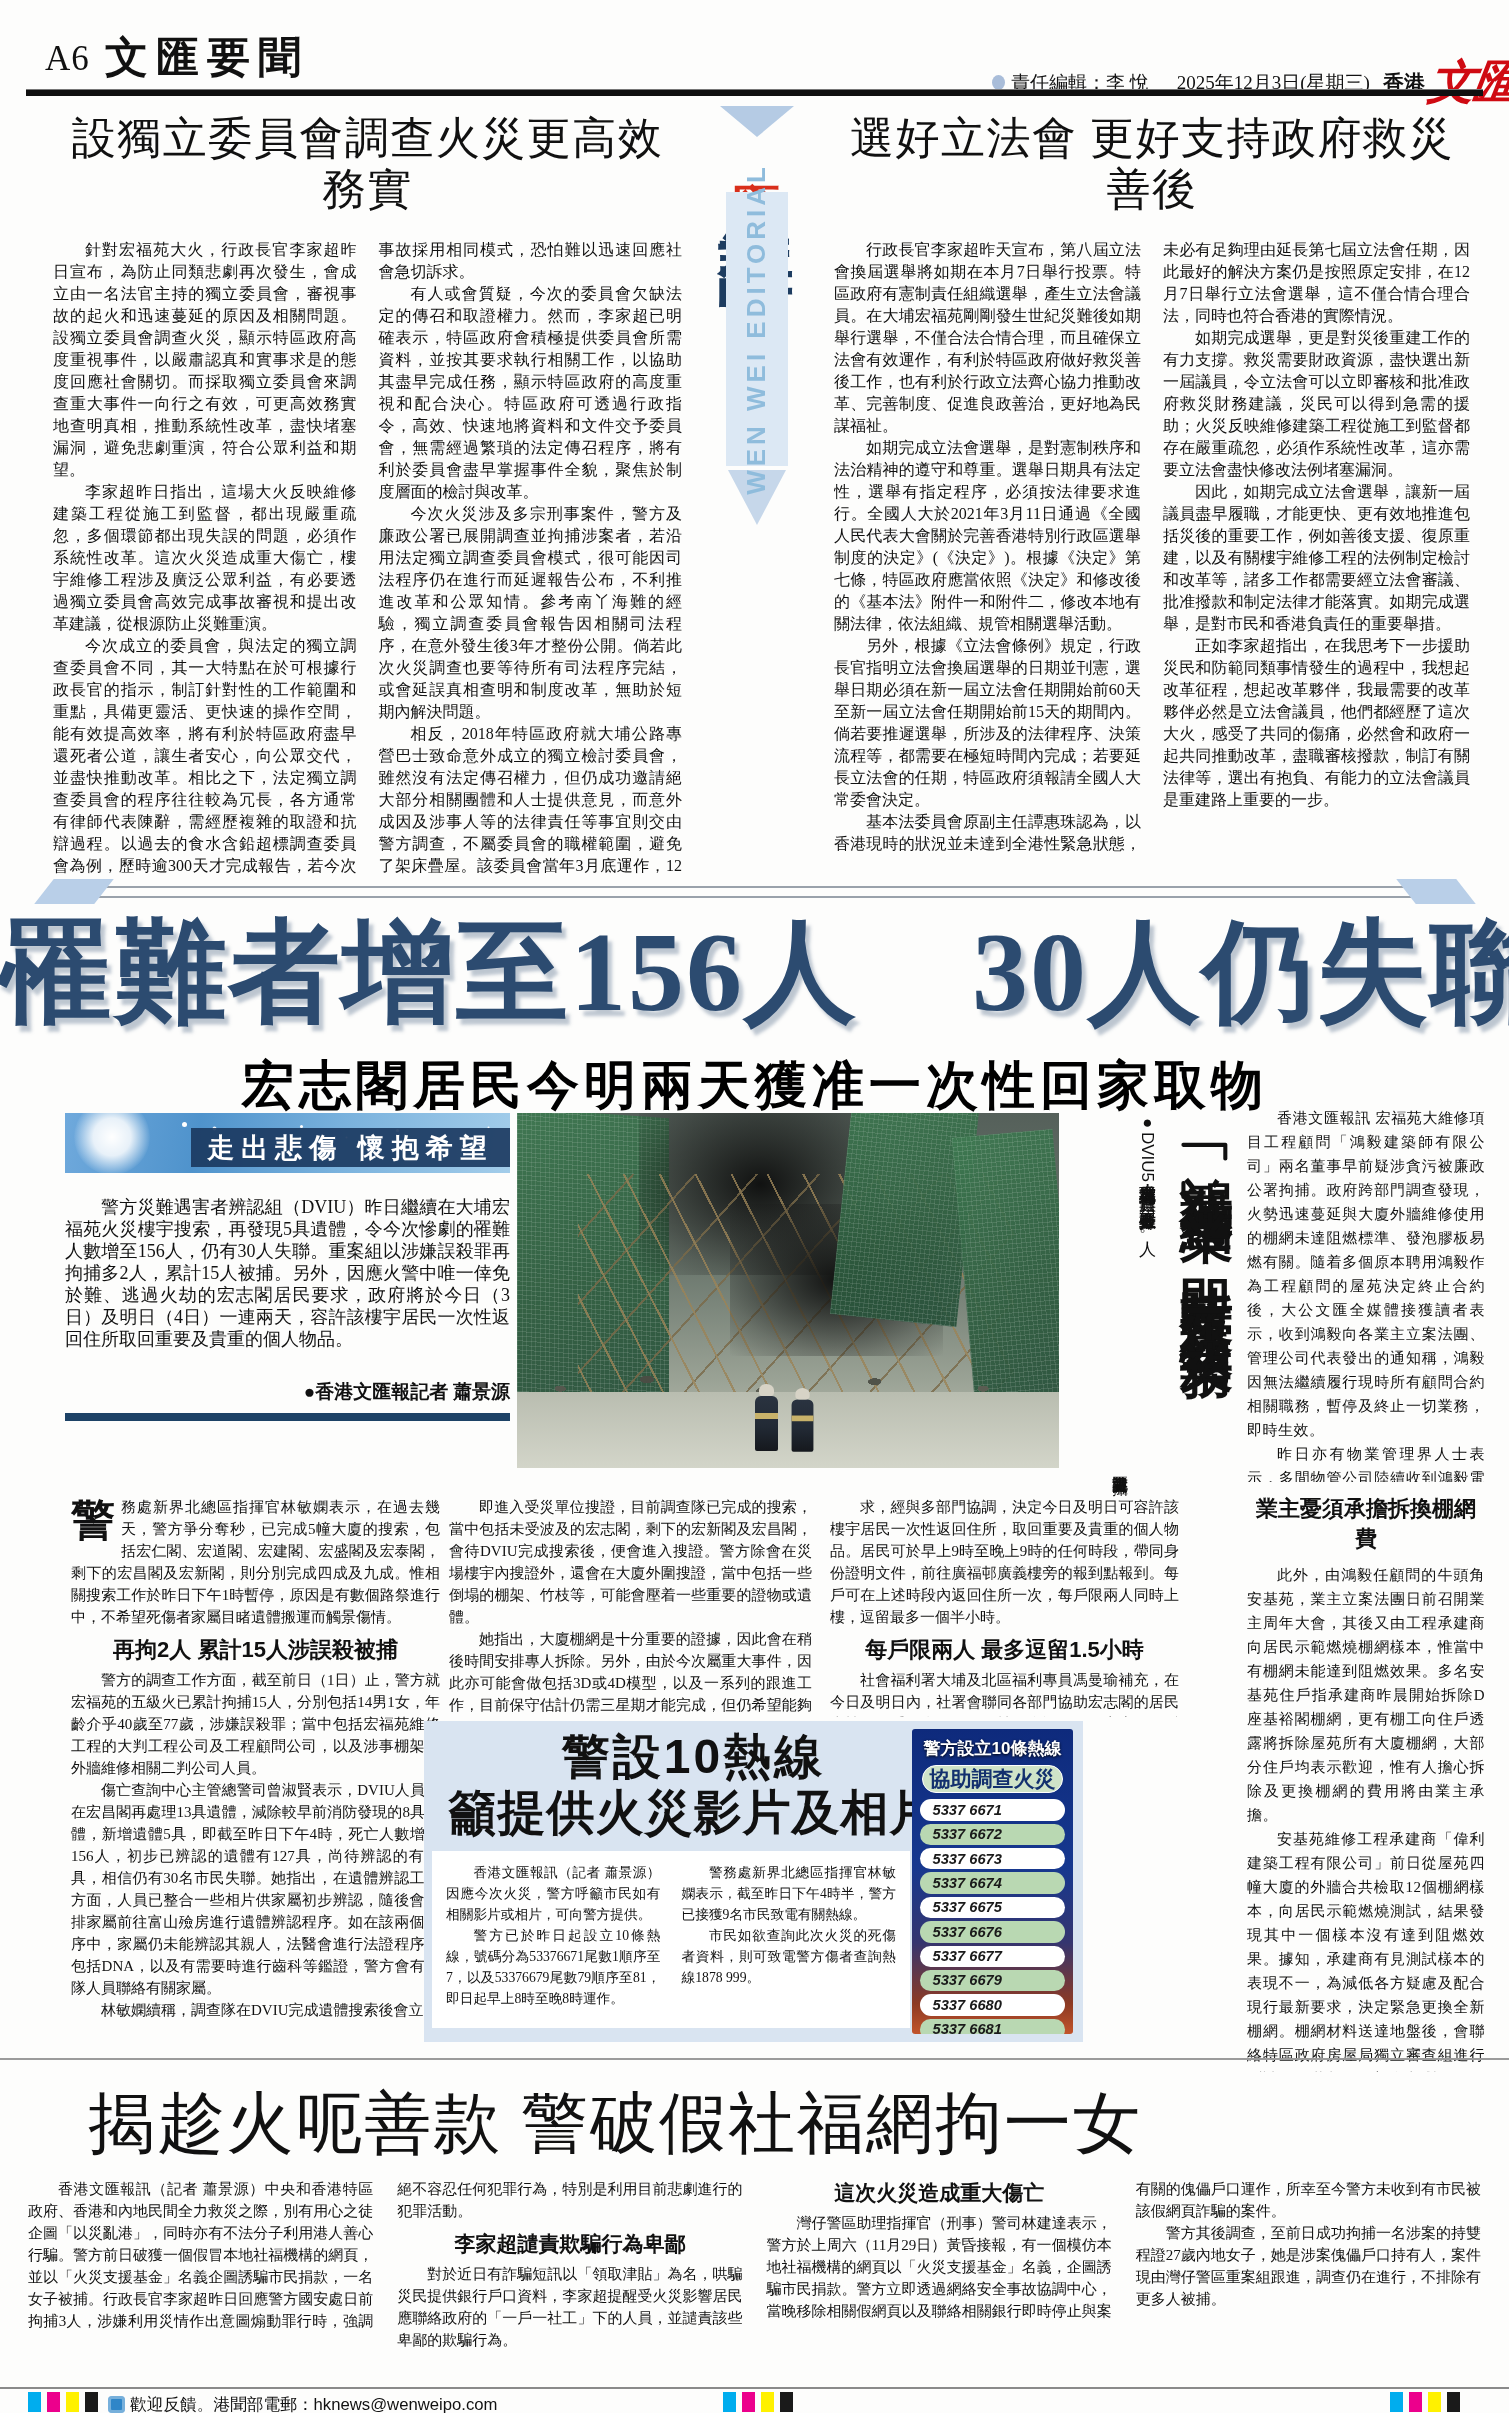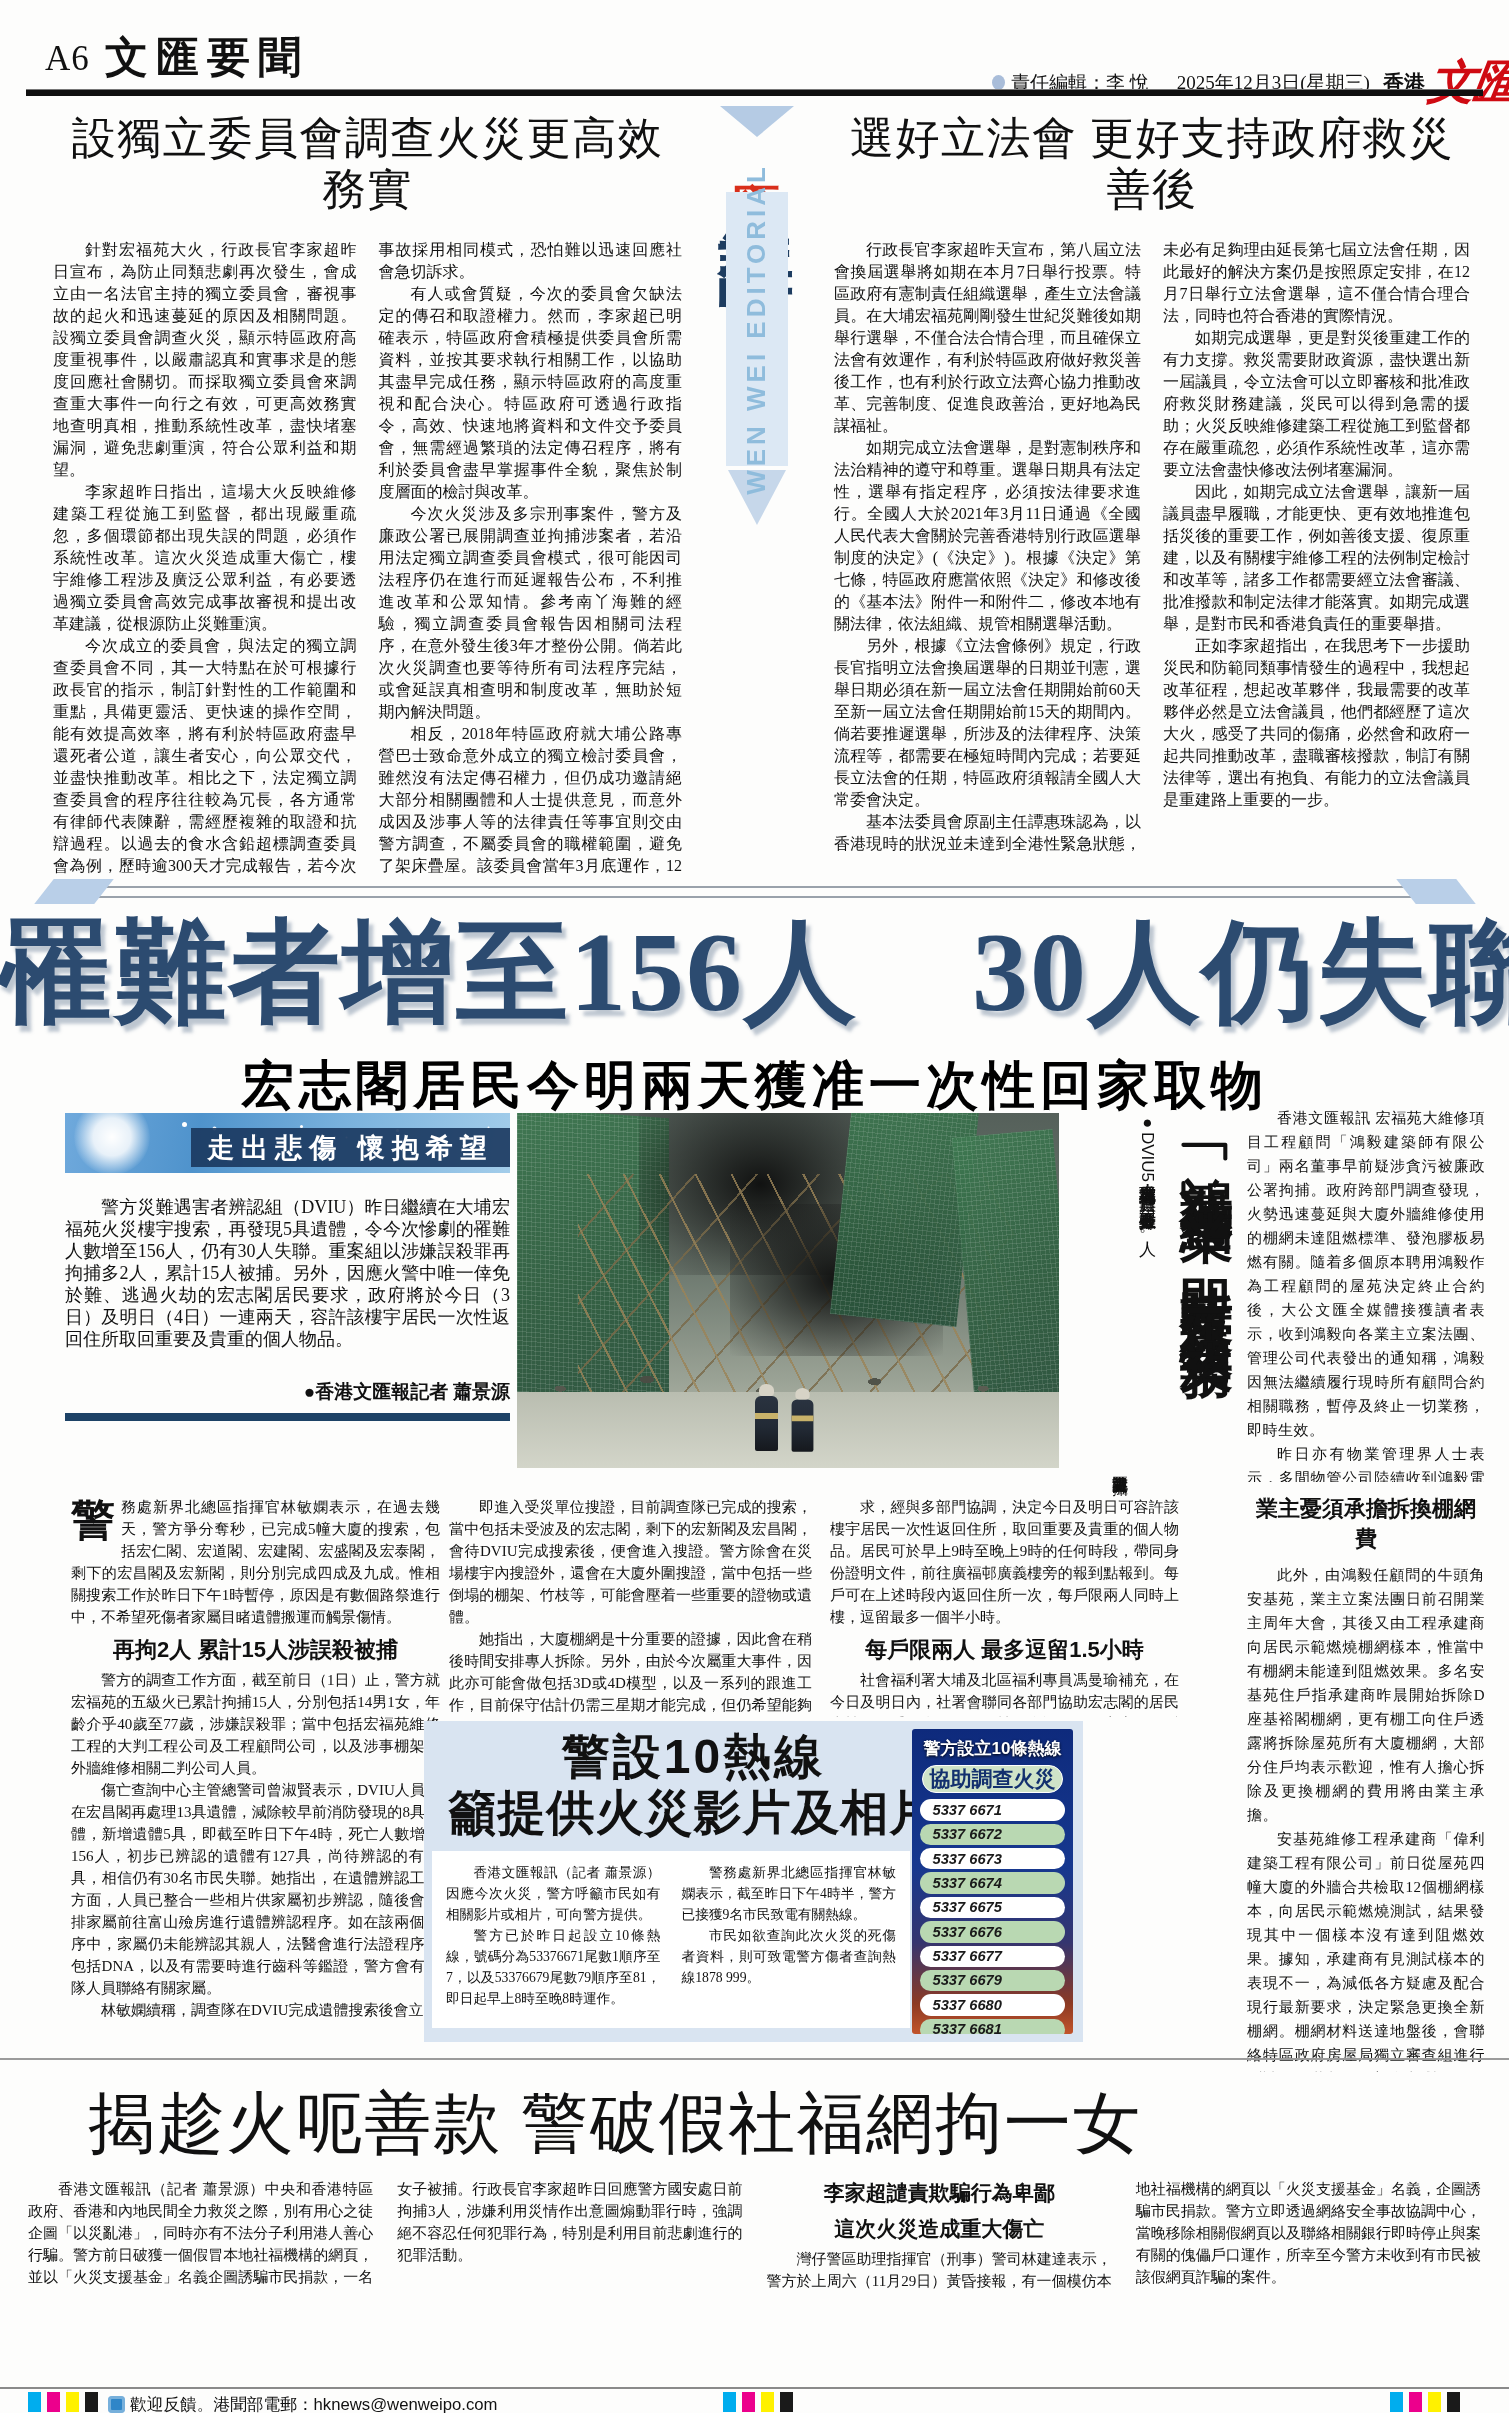--- a/index.html
+++ b/index.html
@@ -299,22 +299,24 @@
           <p>5337 6681</p>
         </div>
     </div>
   </div>
 
   <div class="abs bottom-rule"></div>
   <div class="abs bt-head">揭趁火呃善款  警破假社福網拘一女</div>
   <div class="abs bt-cols">
       <p>香港文匯報訊（記者 蕭景源）中央和香港特區政府、香港和內地民間全力救災之際，別有用心之徒企圖「以災亂港」，同時亦有不法分子利用港人善心行騙。警方前日破獲一個假冒本地社福機構的網頁，並以「火災支援基金」名義企圖誘騙市民捐款，一名女子被捕。行政長官李家超昨日回應警方國安處日前拘捕3人，涉嫌利用災情作出意圖煽動罪行時，強調絕不容忍任何犯罪行為，特別是利用目前悲劇進行的犯罪活動。</p>
       <p class="subhead">李家超譴責欺騙行為卑鄙</p>
+      <p>對於近日有詐騙短訊以「領取津貼」為名，哄騙災民提供銀行戶口資料，李家超提醒受火災影響居民應聯絡政府的「一戶一社工」下的人員，並譴責該些卑鄙的欺騙行為。</p>
       <p class="subhead">這次火災造成重大傷亡</p>
       <p>灣仔警區助理指揮官（刑事）警司林建達表示，警方於上周六（11月29日）黃昏接報，有一個模仿本地社福機構的網頁以「火災支援基金」名義，企圖誘騙市民捐款。警方立即透過網絡安全事故協調中心，當晚移除相關假網頁以及聯絡相關銀行即時停止與案有關的傀儡戶口運作，所幸至今警方未收到有市民被該假網頁詐騙的案件。</p>
+      <p>警方其後調查，至前日成功拘捕一名涉案的持雙程證27歲內地女子，她是涉案傀儡戶口持有人，案件現由灣仔警區重案組跟進，調查仍在進行，不排除有更多人被捕。</p>
     </div>
 
   <div class="abs footer-rule"></div>
   <div class="abs footer">
     <div class="cbar-group" style="left:28px;">
       <span class="cbar cb-c"></span>
       <span class="cbar cb-m"></span>
       <span class="cbar cb-y"></span>
       <span class="cbar cb-k"></span>
     </div>

